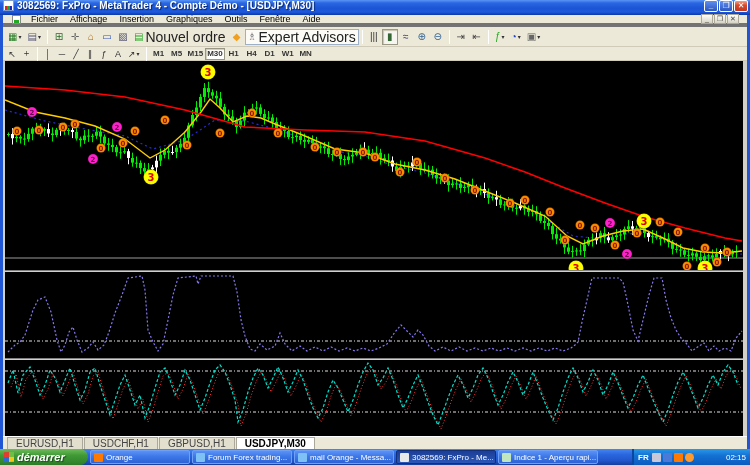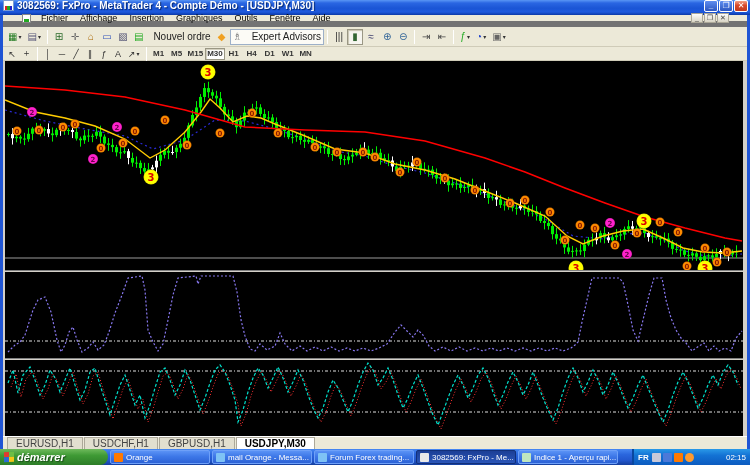--- a/index.html
+++ b/index.html
@@ -8,50 +8,50 @@
   .window{width:750px;height:449px;background:#ece9d8;border-left:3px solid #2055d4;border-right:3px solid #2055d4;position:relative;}
   
   .titlebar{height:15px;background:linear-gradient(180deg,#5a96f5 0%,#2a66e2 20%,#1b55d5 55%,#1d59dd 80%,#0b38a6 100%);display:flex;align-items:flex-start;padding:0 2px 0 3px;color:#fff;margin:0 -3px;}
   .titlebar .title{font-size:10px;font-weight:bold;text-shadow:1px 1px 1px #00256e;white-space:nowrap;overflow:hidden;flex:1;}
   .appicon{width:11px;height:11px;background:#fff;border:1px solid #7a9ad0;margin-right:3px;display:inline-block;position:relative;flex:0 0 auto;}
   .appicon::after{content:"";position:absolute;left:1px;top:5px;width:7px;height:4px;background:linear-gradient(90deg,#d22 33%,#2a2 33%,#2a2 66%,#22c 66%);}
   .winbtns{display:flex;gap:1px;flex:0 0 auto;}
   .wbtn{width:14px;height:12px;border:1px solid #fff;border-radius:2px;font-size:8px;line-height:10px;text-align:center;color:#fff;font-weight:bold;background:linear-gradient(180deg,#5f8ef0,#2c56c0);}
   .wbtn.close{background:linear-gradient(180deg,#f1a087,#d9492a 45%,#c03a1d);}
   
-  .menubar{height:12px;display:flex;align-items:center;font-size:9px;color:#000;padding:0 18px;border-bottom:6px solid #737373;}
+  .menubar{height:12px;display:flex;align-items:center;font-size:9px;color:#000;padding:0 8px;border-bottom:4px solid #737373;}
   .menubar .mitem{padding:0 6px;}
   .childicon{width:9px;height:9px;background:#fff;border:1px solid #888;margin:0 4px 0 1px;position:relative;}
   .childicon::after{content:"";position:absolute;left:1px;top:4px;width:5px;height:3px;background:#2a2;}
   .childbtns{margin-left:auto;display:flex;gap:1px;}
   .cbtn{width:12px;height:10px;border:1px solid #aca899;background:linear-gradient(180deg,#fdfdfb,#d8d4c4);font-size:7px;line-height:8px;text-align:center;color:#444;}
   
   .toolbar{display:flex;align-items:center;background:#ece9d8;border-bottom:1px solid #cfcbb8;padding:0 2px;}
   .tb1{height:20px;}
   .tb2{height:14px;}
   .tbtn{height:16px;min-width:16px;display:flex;align-items:center;justify-content:center;font-size:10px;color:#333;padding:0 2px;border:1px solid transparent;}
   .tb2 .tbtn{height:12px;min-width:14px;font-size:9px;}
   .tbtn .caret{font-size:6px;color:#333;margin-left:1px;}
   .tbtn.framed{background:#fcfbf6;border:1px solid #9db0c8;}
   .tbtn.active{background:#f6f5ef;border:1px solid #9a9784;box-shadow:inset 1px 1px 1px #c8c4b0;}
-  .tbtn .lbl{font-size:10px;color:#222;margin-left:10px;white-space:nowrap;}
+  .tbtn .lbl{font-size:14px;color:#222;margin-left:2px;white-space:nowrap;}
   .tsep{width:1px;height:14px;background:#aca899;border-right:1px solid #fff;margin:0 3px;}
   .tfbtn{height:12px;min-width:18px;font-size:8px;font-weight:bold;color:#333;display:flex;align-items:center;justify-content:center;border:1px solid transparent;padding:0 1px;}
   .tfbtn.active{background:#fff;border:1px solid #9a9784;box-shadow:inset 1px 1px 1px #d0ccba;}
   
   .charts{background:#d4d0c8;padding:0 4px 0 2px;}
   .charts svg{display:block;background:#000;}
   .split{height:2px;background:#d4d0c8;border-top:1px solid #808080;}
   
   .tabbar{height:13px;background:#ece9d8;display:flex;align-items:flex-end;padding-left:4px;border-top:1px solid #fff;}
   .ctab{font-size:10px;color:#444;padding:1px 8px;border:1px solid #aca899;border-bottom:none;margin-right:1px;background:#e2dfcf;height:12px;display:flex;align-items:center;white-space:nowrap;}
   .ctab.active{background:#fff;color:#000;font-weight:bold;}
   
   .taskbar{width:750px;height:16px;background:linear-gradient(180deg,#4687f2 0%,#2a66dd 35%,#2257ce 70%,#17railing 100%);background:linear-gradient(180deg,#4687f2 0%,#2a66dd 35%,#2257ce 70%,#153f9e 100%);display:flex;align-items:stretch;}
-  .startbtn{width:108px;background:linear-gradient(180deg,#6fba5c 0%,#3f9a35 40%,#2d7d28 100%);border-radius:0 8px 8px 0;display:flex;align-items:center;padding:0 8px 0 4px;color:#fff;font-weight:bold;font-style:italic;font-size:11px;text-shadow:1px 1px 1px #1a4d18;flex:0 0 auto;}
+  .startbtn{width:88px;background:linear-gradient(180deg,#6fba5c 0%,#3f9a35 40%,#2d7d28 100%);border-radius:0 8px 8px 0;display:flex;align-items:center;padding:0 8px 0 4px;color:#fff;font-weight:bold;font-style:italic;font-size:11px;text-shadow:1px 1px 1px #1a4d18;flex:0 0 auto;}
   .winflag{width:10px;height:10px;display:grid;grid-template-columns:5px 5px;grid-template-rows:5px 5px;margin-right:3px;transform:skewY(-4deg);}
   .winflag i{display:block;}
   .tasks{display:flex;flex:1;gap:2px;padding:1px 2px;overflow:hidden;border-radius:7px;}
   .task{flex:0 0 100px;background:linear-gradient(180deg,#5a92f5,#3e78e8 45%,#2c62d6);border:1px solid #6ea0f8;border-radius:2px;display:flex;align-items:center;padding:0 3px;color:#fff;font-size:8px;white-space:nowrap;overflow:hidden;}
   .task.pressed{background:linear-gradient(180deg,#1c3f96,#2a55b8);border-color:#12307a;}
   .task .ticon{width:9px;height:9px;margin-right:3px;flex:0 0 auto;border-radius:1px;}
   .tray{flex:0 0 118px;background:linear-gradient(180deg,#2a99e8,#1372d4 40%,#0c5bbf);border-left:2px solid #0a47a0;display:flex;align-items:center;padding:0 4px;color:#fff;font-size:8px;gap:3px;}
   .trayicon{width:9px;height:9px;display:inline-block;border-radius:1px;}
 </style>
 </head>
@@ -778,25 +778,25 @@
     </span>
     <span>démarrer</span>
   </div>
   <div class="tasks" id="tasks">
       <div class="task">
         <span class="ticon" style="background: rgb(255, 121, 0);"></span>
         <span>Orange</span>
       </div>
       <div class="task">
         <span class="ticon" style="background: rgb(126, 194, 245);"></span>
-        <span>mail Orange - Messa...</span>
+        <span>Forum Forex trading...</span>
       </div>
       <div class="task">
         <span class="ticon" style="background: rgb(126, 194, 245);"></span>
-        <span>Forum Forex trading...</span>
+        <span>mail Orange - Messa...</span>
       </div>
       <div class="task pressed">
         <span class="ticon" style="background: rgb(232, 232, 232);"></span>
         <span>3082569: FxPro - Me...</span>
       </div>
       <div class="task">
         <span class="ticon" style="background: rgb(191, 230, 191);"></span>
         <span>Indice 1 - Aperçu rapi...</span>
       </div>
     </div>

